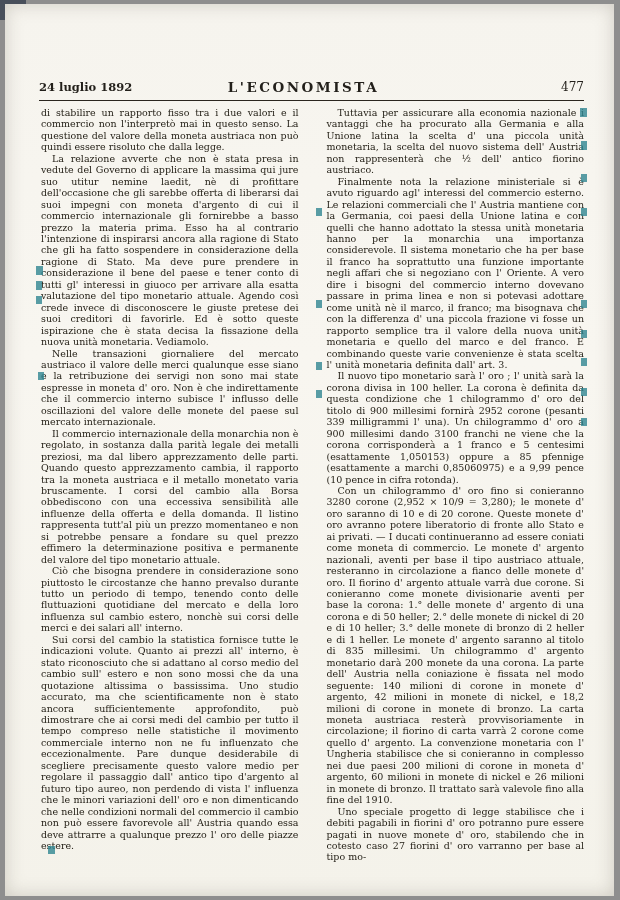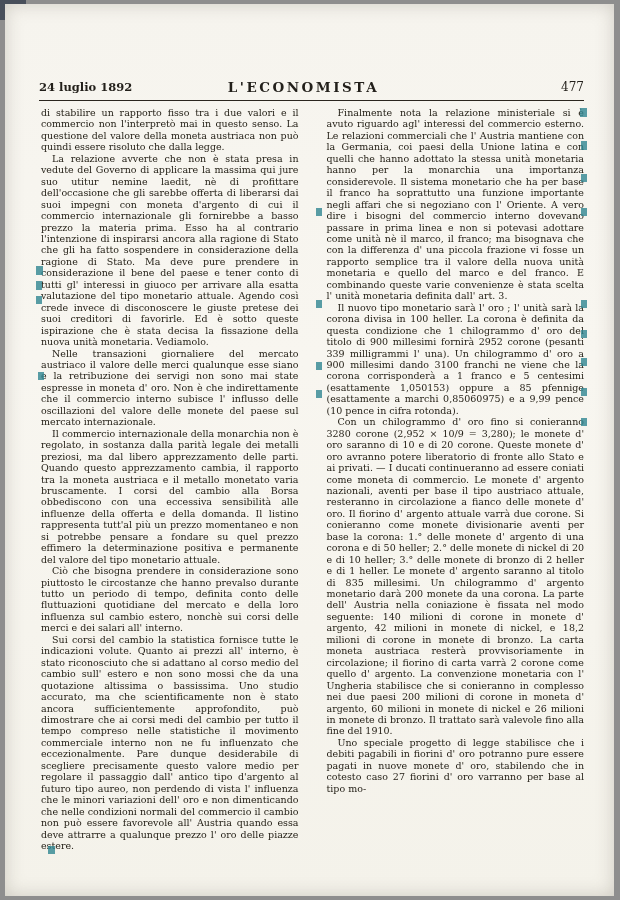--- a/index.html
+++ b/index.html
@@ -67,25 +67,26 @@
 
   <div class="rule"></div>
 
   <div class="columns">
 
     <div class="col">
       <p class="no-indent">di stabilire un rapporto fisso tra i due valori e il commercio non l'interpretò mai in questo senso. La questione del valore della moneta austriaca non può quindi essere risoluto che dalla legge.</p>
       <p>La relazione avverte che non è stata presa in vedute del Governo di applicare la massima qui jure suo utitur nemine laedit, nè di profittare dell'occasione che gli sarebbe offerta di liberarsi dai suoi impegni con moneta d'argento di cui il commercio internazionale gli fornirebbe a basso prezzo la materia prima. Esso ha al contrario l'intenzione di inspirarsi ancora alla ragione di Stato che gli ha fatto sospendere in considerazione della ragione di Stato. Ma deve pure prendere in considerazione il bene del paese e tener conto di tutti gl' interessi in giuoco per arrivare alla esatta valutazione del tipo monetario attuale. Agendo così crede invece di disconoscere le giuste pretese dei suoi creditori di favorirle. Ed è sotto queste ispirazione che è stata decisa la fissazione della nuova unità monetaria. Vediamolo.</p>
       <p>Nelle transazioni giornaliere del mercato austriaco il valore delle merci qualunque esse siano e la retribuzione dei servigi non sono mai state espresse in moneta d' oro. Non è che indirettamente che il commercio interno subisce l' influsso delle oscillazioni del valore delle monete del paese sul mercato internazionale.</p>
       <p>Il commercio internazionale della monarchia non è regolato, in sostanza dalla parità legale dei metalli preziosi, ma dal libero apprezzamento delle parti. Quando questo apprezzamento cambia, il rapporto tra la moneta austriaca e il metallo monetato varia bruscamente. I corsi del cambio alla Borsa obbediscono con una eccessiva sensibilità alle influenze della offerta e della domanda. Il listino rappresenta tutt'al più un prezzo momentaneo e non si potrebbe pensare a fondare su quel prezzo effimero la determinazione positiva e permanente del valore del tipo monetario attuale.</p>
-      <p>Ciò che bisogna prendere in considerazione sono piuttosto le circostanze che hanno prevalso durante tutto un periodo di tempo, definita conto delle fluttuazioni quotidiane del mercato e della loro influenza sul cambio estero, nonchè sui corsi delle merci e dei salari all' interno.</p>
+      <p>Ciò che bisogna prendere in considerazione sono piuttosto le circostanze che hanno prevalso durante tutto un periodo di tempo, tenendo conto delle fluttuazioni quotidiane del mercato e della loro influenza sul cambio estero, nonchè sui corsi delle merci e dei salari all' interno.</p>
       <p>Sui corsi del cambio la statistica fornisce tutte le indicazioni volute. Quanto ai prezzi all' interno, è stato riconosciuto che si adattano al corso medio del cambio sull' estero e non sono mossi che da una quotazione altissima o bassissima. Uno studio accurato, ma che scientificamente non è stato ancora sufficientemente approfondito, può dimostrare che ai corsi medi del cambio per tutto il tempo compreso nelle statistiche il movimento commerciale interno non ne fu influenzato che eccezionalmente. Pare dunque desiderabile di scegliere precisamente questo valore medio per regolare il passaggio dall' antico tipo d'argento al futuro tipo aureo, non perdendo di vista l' influenza che le minori variazioni dell' oro e non dimenticando che nelle condizioni normali del commercio il cambio non può essere favorevole all' Austria quando essa deve attrarre a qualunque prezzo l' oro delle piazze estere.</p>
     </div>
 
     <div class="col">
+      <p>Tuttavia per assicurare alla economia nazionale i vantaggi che ha procurato alla Germania e alla Unione latina la scelta d' una piccola unità monetaria, la scelta del nuovo sistema dell' Austria non rappresenterà che ½ dell' antico fiorino austriaco.</p>
       <p>Finalmente nota la relazione ministeriale si è avuto riguardo agl' interessi del commercio esterno. Le relazioni commerciali che l' Austria mantiene con la Germania, coi paesi della Unione latina e con quelli che hanno adottato la stessa unità monetaria hanno per la monarchia una importanza considerevole. Il sistema monetario che ha per base il franco ha soprattutto una funzione importante negli affari che si negoziano con l' Oriente. A vero dire i bisogni del commercio interno dovevano passare in prima linea e non si potevasi adottare come unità nè il marco, il franco; ma bisognava che con la differenza d' una piccola frazione vi fosse un rapporto semplice tra il valore della nuova unità monetaria e quello del marco e del franco. E combinando queste varie convenienze è stata scelta l' unità monetaria definita dall' art. 3.</p>
       <p>Il nuovo tipo monetario sarà l' oro ; l' unità sarà la corona divisa in 100 heller. La corona è definita da questa condizione che 1 chilogrammo d' oro del titolo di 900 millesimi fornirà 2952 corone (pesanti 339 milligrammi l' una). Un chilogrammo d' oro a 900 millesimi dando 3100 franchi ne viene che la corona corrisponderà a 1 franco e 5 centesimi (esattamente 1,050153) oppure a 85 pfennige (esattamente a marchi 0,85060975) e a 9,99 pence (10 pence in cifra rotonda).</p>
       <p>Con un chilogrammo d' oro fino si conieranno 3280 corone (2,952 × 10/9 = 3,280); le monete d' oro saranno di 10 e di 20 corone. Queste monete d' oro avranno potere liberatorio di fronte allo Stato e ai privati. — I ducati continueranno ad essere coniati come moneta di commercio. Le monete d' argento nazionali, aventi per base il tipo austriaco attuale, resteranno in circolazione a fianco delle monete d' oro. Il fiorino d' argento attuale varrà due corone. Si conieranno come monete divisionarie aventi per base la corona: 1.° delle monete d' argento di una corona e di 50 heller; 2.° delle monete di nickel di 20 e di 10 heller; 3.° delle monete di bronzo di 2 heller e di 1 heller. Le monete d' argento saranno al titolo di 835 millesimi. Un chilogrammo d' argento monetario darà 200 monete da una corona. La parte dell' Austria nella coniazione è fissata nel modo seguente: 140 milioni di corone in monete d' argento, 42 milioni in monete di nickel, e 18,2 milioni di corone in monete di bronzo. La carta moneta austriaca resterà provvisoriamente in circolazione; il fiorino di carta varrà 2 corone come quello d' argento. La convenzione monetaria con l' Ungheria stabilisce che si conieranno in complesso nei due paesi 200 milioni di corone in moneta d' argento, 60 milioni in monete di nickel e 26 milioni in monete di bronzo. Il trattato sarà valevole fino alla fine del 1910.</p>
       <p>Uno speciale progetto di legge stabilisce che i debiti pagabili in fiorini d' oro potranno pure essere pagati in nuove monete d' oro, stabilendo che in cotesto caso 27 fiorini d' oro varranno per base al tipo mo-</p>
     </div>
 
   </div>
 </div>
 
 <span class="artifact" style="left:36px;top:266px;width:7px;height:9px;"></span>

